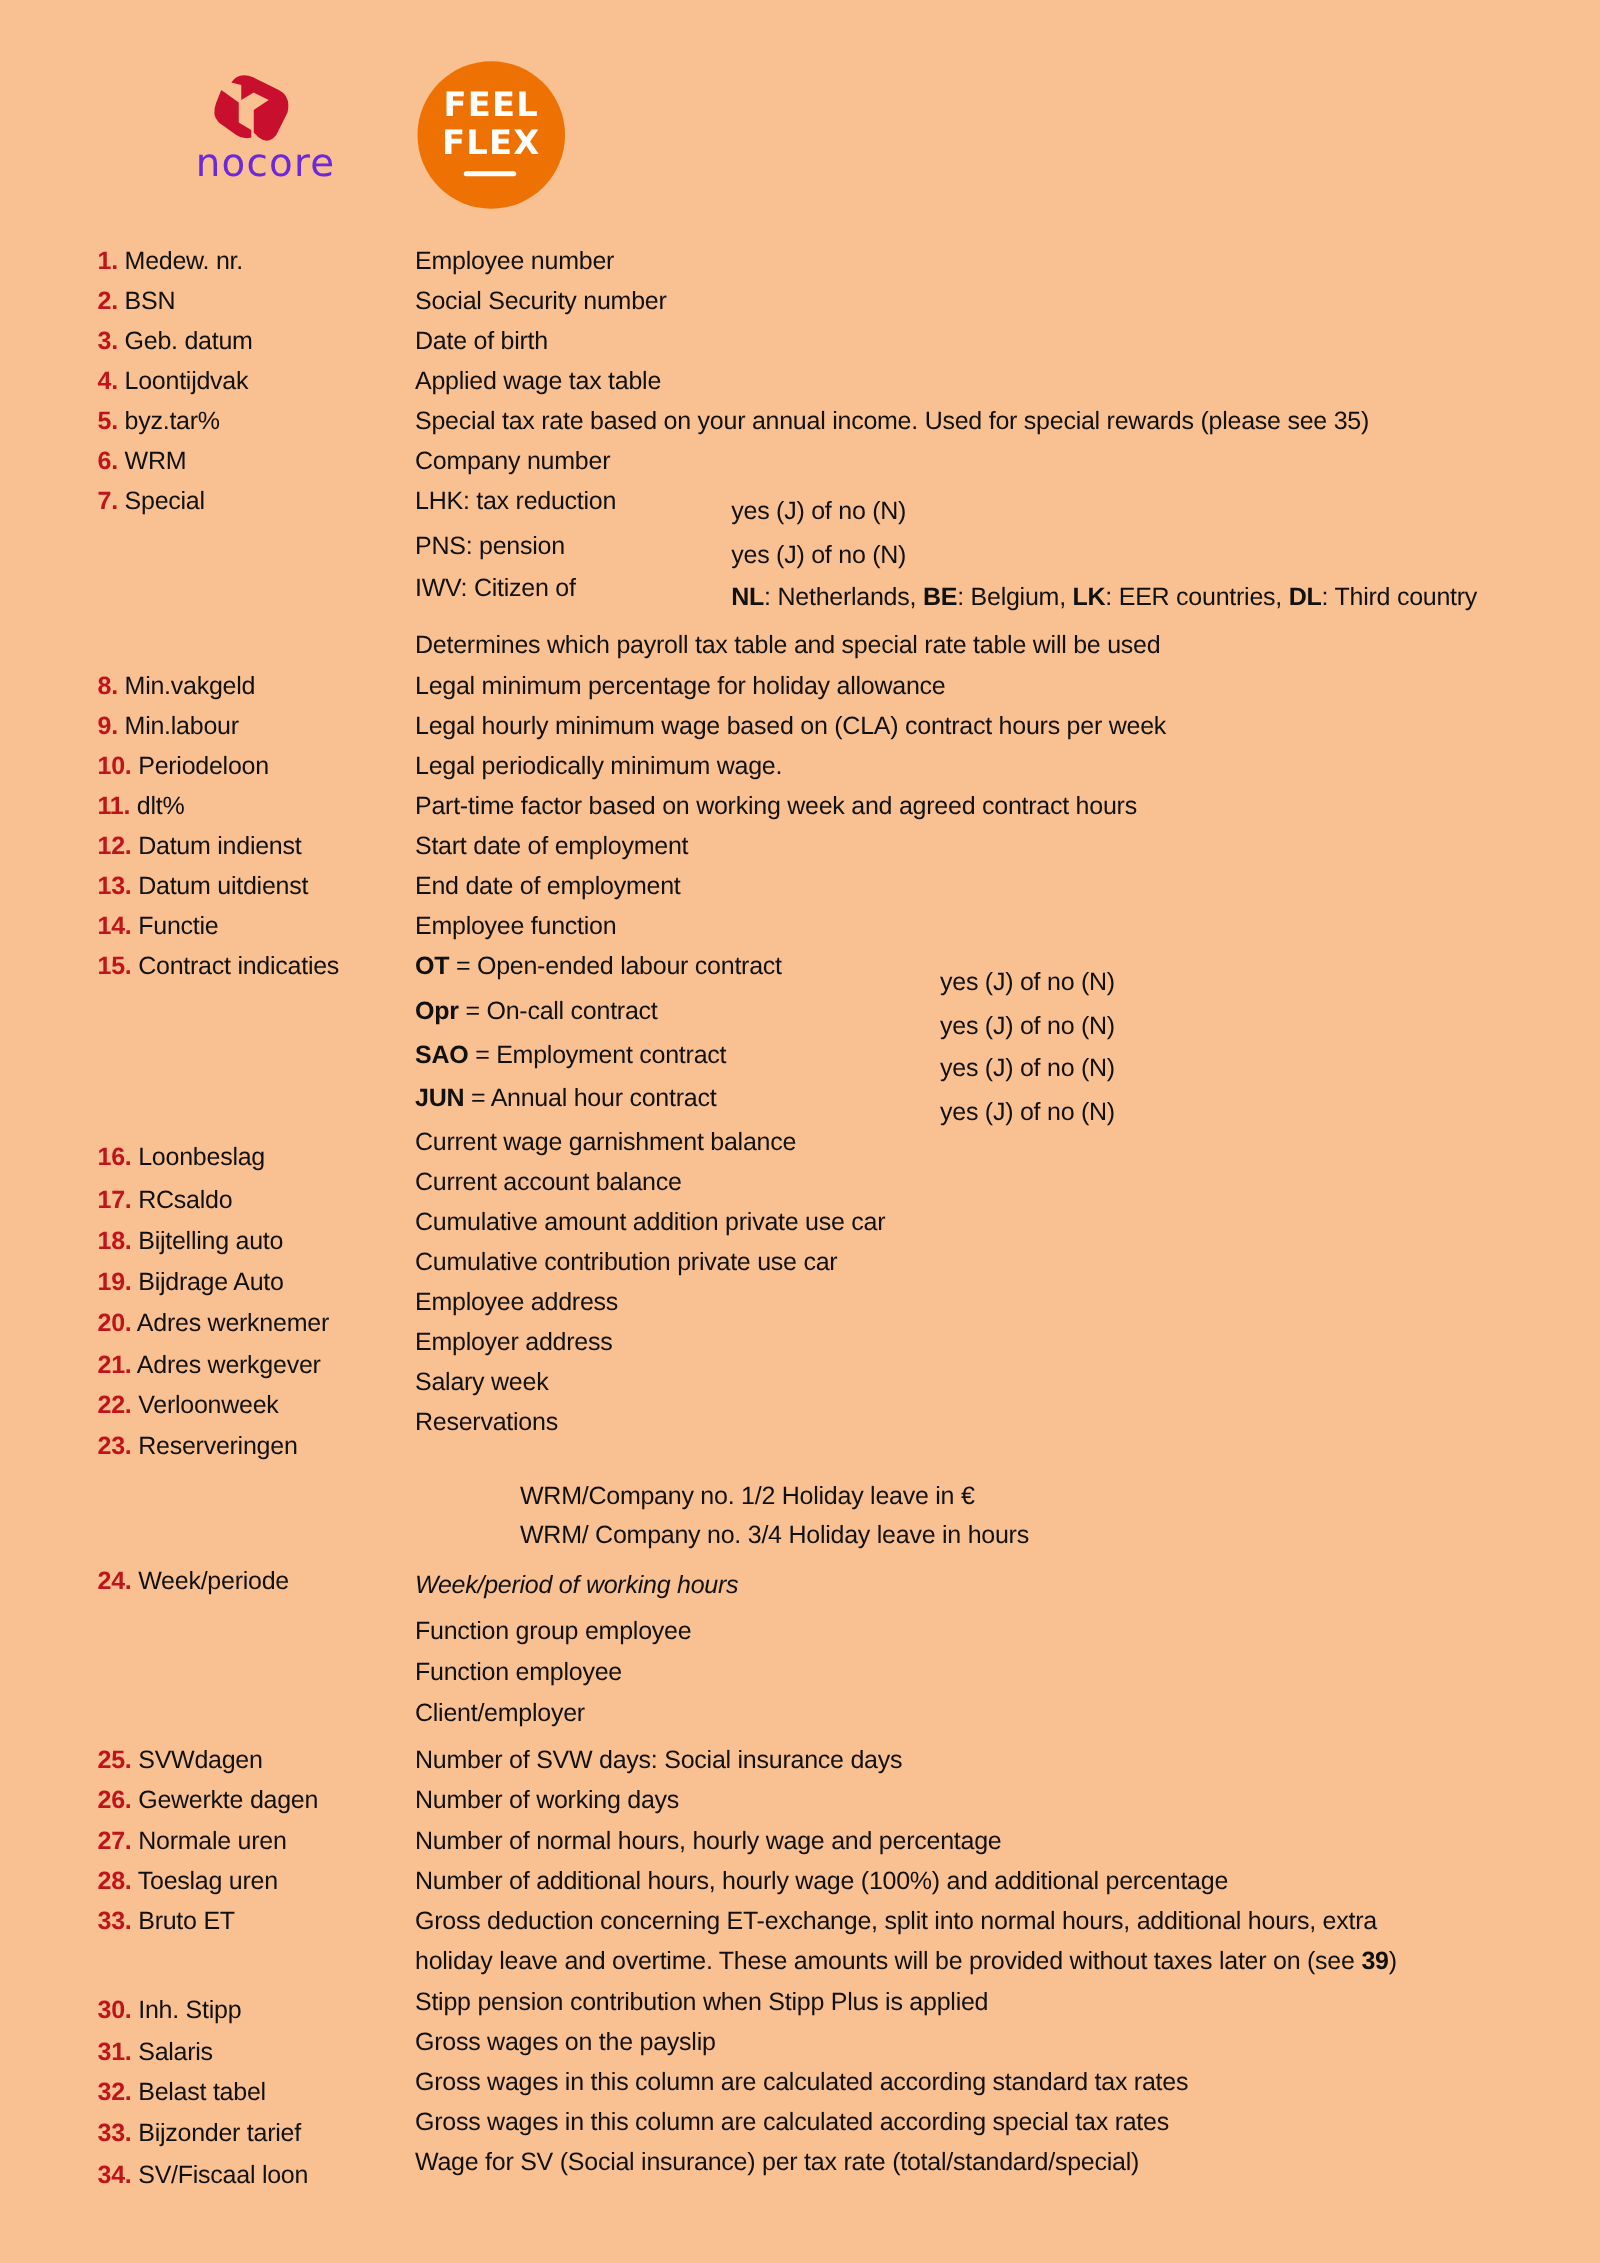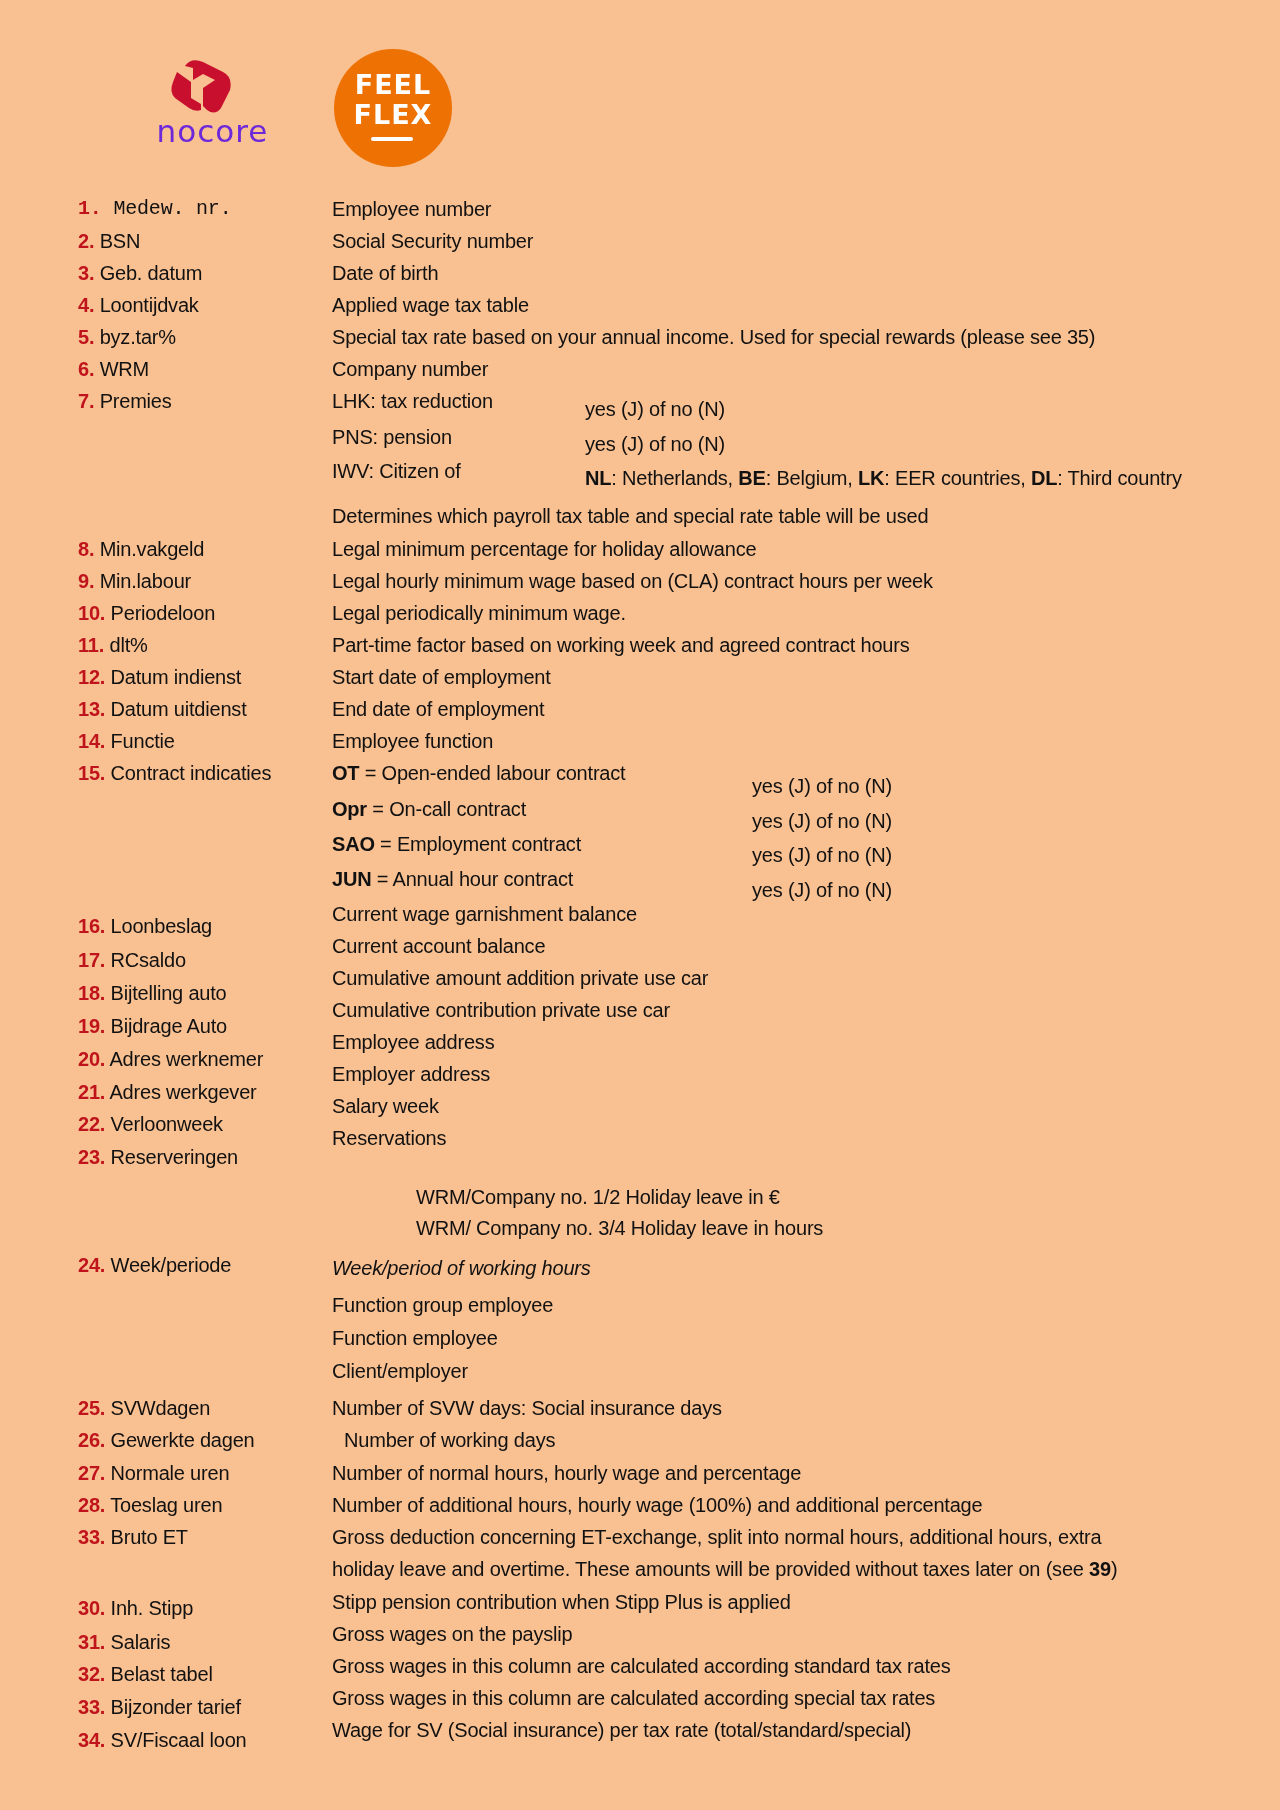--- a/index.html
+++ b/index.html
@@ -52,27 +52,27 @@
   <div class="nocore-text">nocore</div>
 </div>
 
 <div class="logo-feelflex">
   <div class="ff-text" style="top:22px;">FEEL</div>
   <div class="ff-text" style="top:52px;">FLEX</div>
   <div class="ff-line"></div>
 </div>
 
 <div>
-  <div class="abs txt" style="left:78px;top:197px;font-family:Liberation Mono, monospace;"><span class="num">1.</span> <span>Medew. nr.</span></div>
+  <div class="abs txt" style="left:78px;top:197px;"><span class="num">1.</span> <span>Medew. nr.</span></div>
   <div class="abs txt" style="left:78px;top:229px;"><span class="num">2.</span> <span>BSN</span></div>
   <div class="abs txt" style="left:78px;top:261px;"><span class="num">3.</span> <span>Geb. datum</span></div>
   <div class="abs txt" style="left:78px;top:293px;"><span class="num">4.</span> <span>Loontijdvak</span></div>
   <div class="abs txt" style="left:78px;top:325px;"><span class="num">5.</span> <span>byz.tar%</span></div>
   <div class="abs txt" style="left:78px;top:357px;"><span class="num">6.</span> <span>WRM</span></div>
-  <div class="abs txt" style="left:78px;top:389px;"><span class="num">7.</span> <span>Premies</span></div>
+  <div class="abs txt" style="left:78px;top:389px;"><span class="num">7.</span> <span>Special</span></div>
   <div class="abs txt" style="left:78px;top:537px;"><span class="num">8.</span> <span>Min.vakgeld</span></div>
   <div class="abs txt" style="left:78px;top:569px;"><span class="num">9.</span> <span>Min.labour</span></div>
   <div class="abs txt" style="left:78px;top:601px;"><span class="num">10.</span> <span>Periodeloon</span></div>
   <div class="abs txt" style="left:78px;top:633px;"><span class="num">11.</span> <span>dlt%</span></div>
   <div class="abs txt" style="left:78px;top:665px;"><span class="num">12.</span> <span>Datum indienst</span></div>
   <div class="abs txt" style="left:78px;top:697px;"><span class="num">13.</span> <span>Datum uitdienst</span></div>
   <div class="abs txt" style="left:78px;top:729px;"><span class="num">14.</span> <span>Functie</span></div>
   <div class="abs txt" style="left:78px;top:761px;"><span class="num">15.</span> <span>Contract indicaties</span></div>
   <div class="abs txt" style="left:78px;top:914px;"><span class="num">16.</span> <span>Loonbeslag</span></div>
   <div class="abs txt" style="left:78px;top:948px;"><span class="num">17.</span> <span>RCsaldo</span></div>
@@ -139,21 +139,21 @@
 
   <div class="abs txt" style="left:416px;top:1185px;">WRM/Company no. 1/2 Holiday leave in €</div>
   <div class="abs txt" style="left:416px;top:1216px;">WRM/ Company no. 3/4 Holiday leave in hours</div>
 
   <div class="abs txt" style="left:332px;top:1256px;font-style:italic;">Week/period of working hours</div>
   <div class="abs txt" style="left:332px;top:1293px;">Function group employee</div>
   <div class="abs txt" style="left:332px;top:1326px;">Function employee</div>
   <div class="abs txt" style="left:332px;top:1359px;">Client/employer</div>
 
   <div class="abs txt" style="left:332px;top:1396px;">Number of SVW days: Social insurance days</div>
-  <div class="abs txt" style="left:344px;top:1428px;text-align:right;">Number of working days</div>
+  <div class="abs txt" style="left:332px;top:1428px;text-align:right;">Number of working days</div>
   <div class="abs txt" style="left:332px;top:1461px;">Number of normal hours, hourly wage and percentage</div>
   <div class="abs txt" style="left:332px;top:1493px;">Number of additional hours, hourly wage (100%) and additional percentage</div>
   <div class="abs txt" style="left:332px;top:1525px;">Gross deduction concerning ET-exchange, split into normal hours, additional hours, extra</div>
   <div class="abs txt" style="left:332px;top:1557px;"><span>holiday leave and overtime. These amounts will be provided without taxes later on (see </span><b>39</b><span>)</span></div>
 
   <div class="abs txt" style="left:332px;top:1590px;">Stipp pension contribution when Stipp Plus is applied</div>
   <div class="abs txt" style="left:332px;top:1622px;">Gross wages on the payslip</div>
   <div class="abs txt" style="left:332px;top:1654px;">Gross wages in this column are calculated according standard tax rates</div>
   <div class="abs txt" style="left:332px;top:1686px;">Gross wages in this column are calculated according special tax rates</div>
   <div class="abs txt" style="left:332px;top:1718px;">Wage for SV (Social insurance) per tax rate (total/standard/special)</div>

